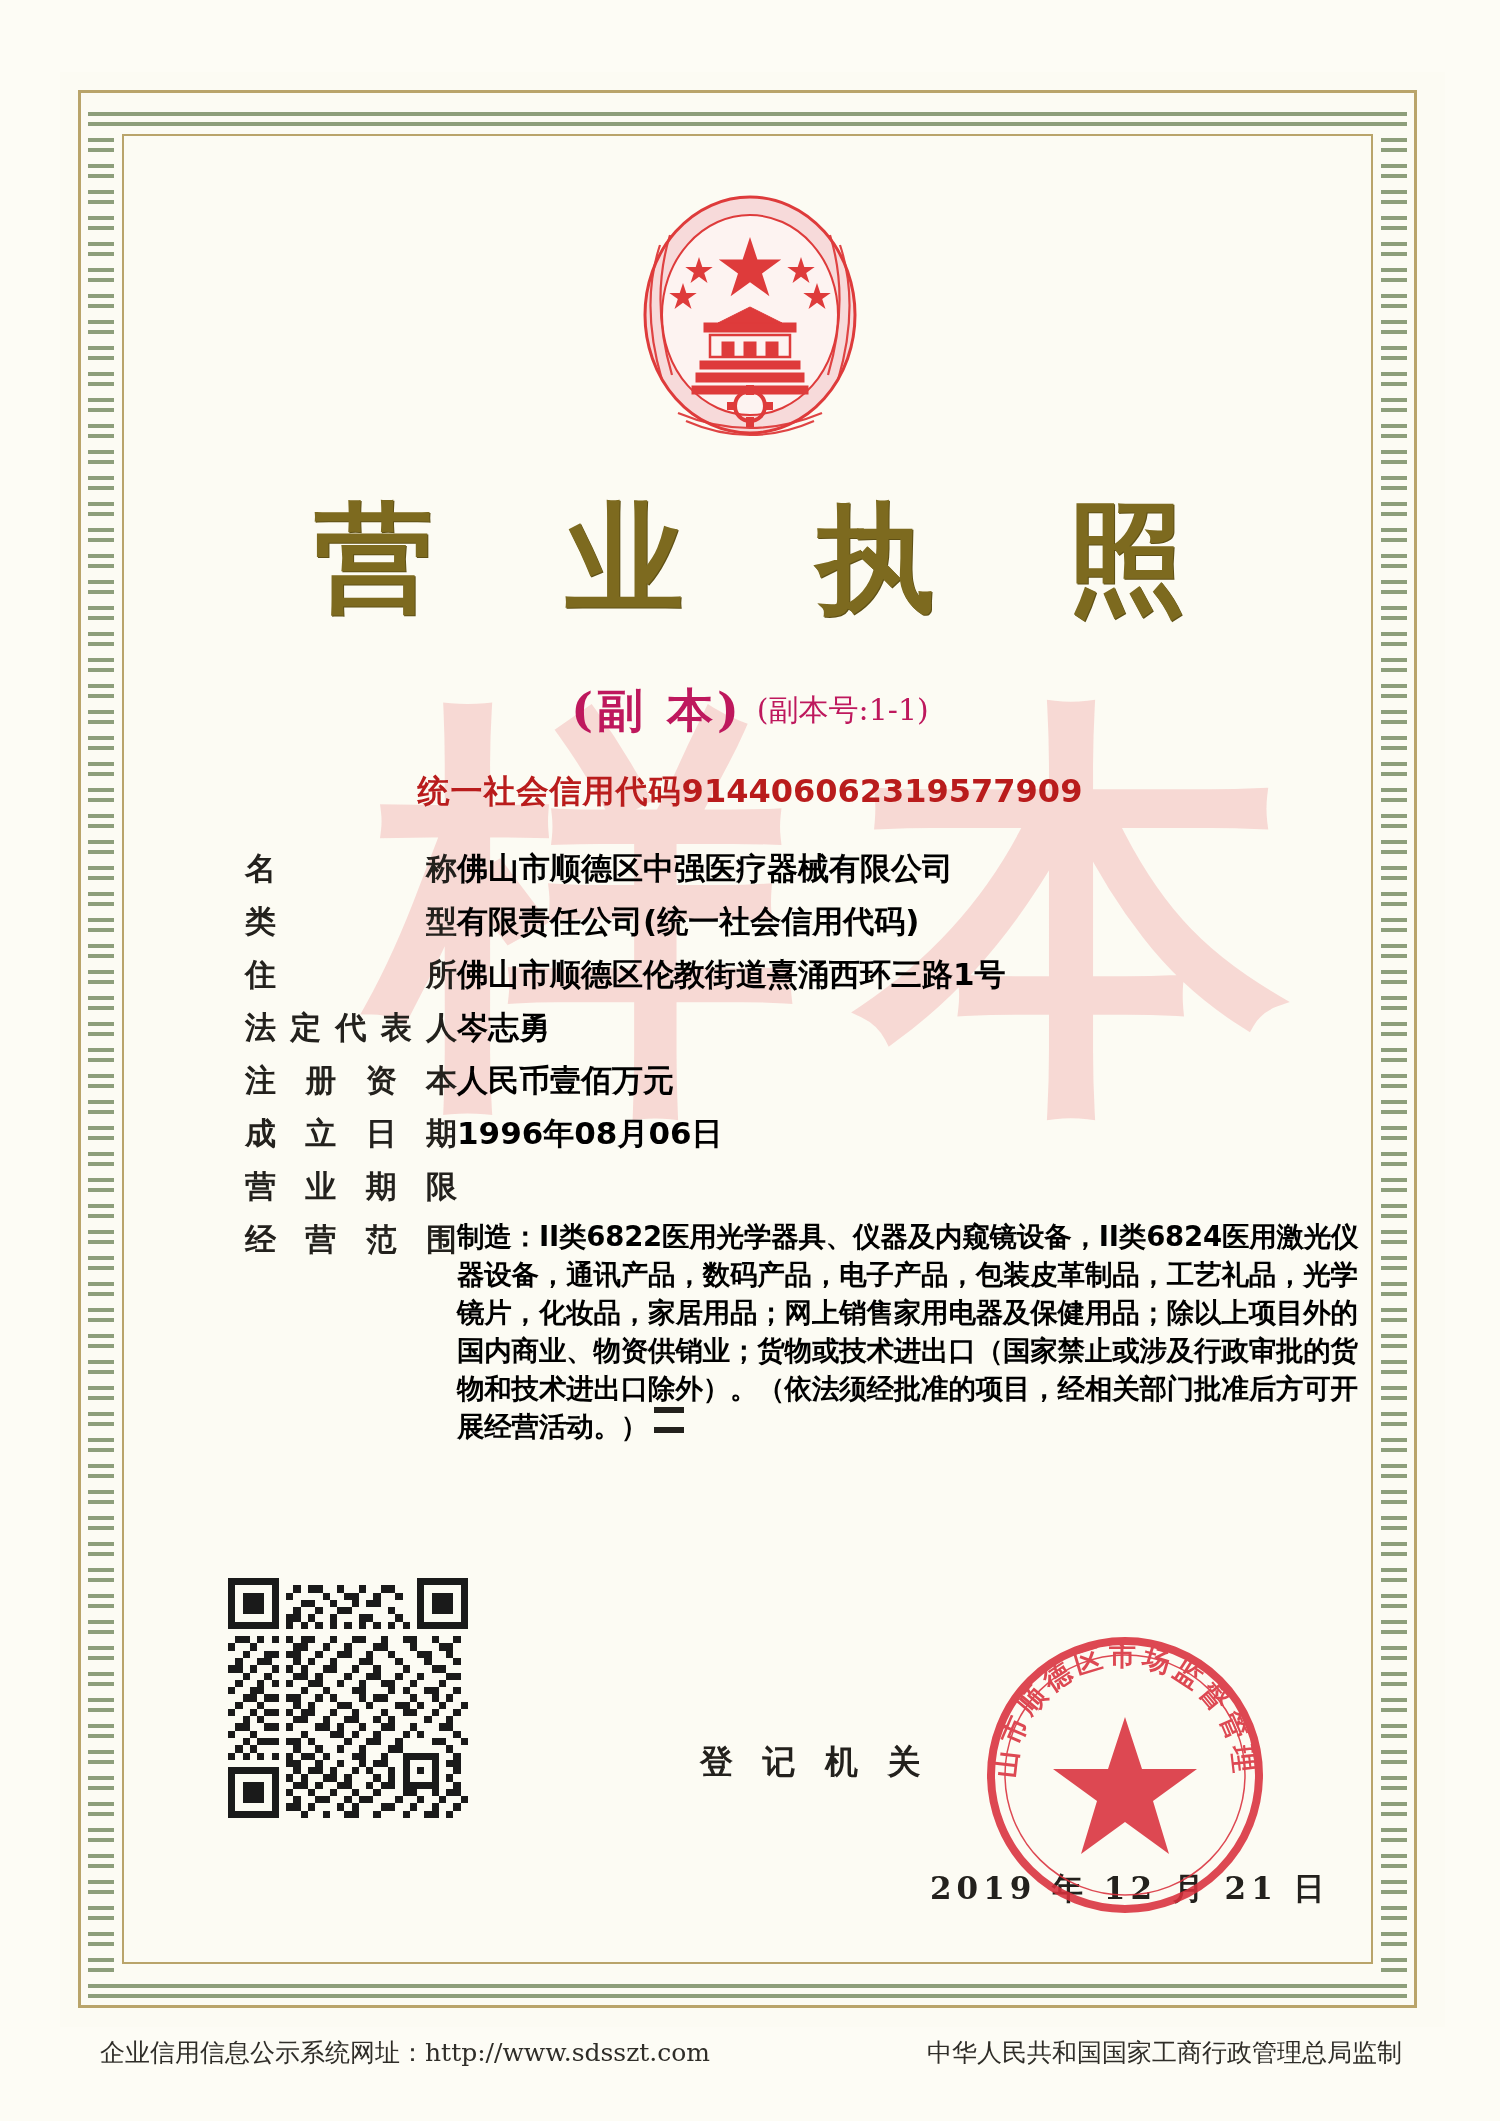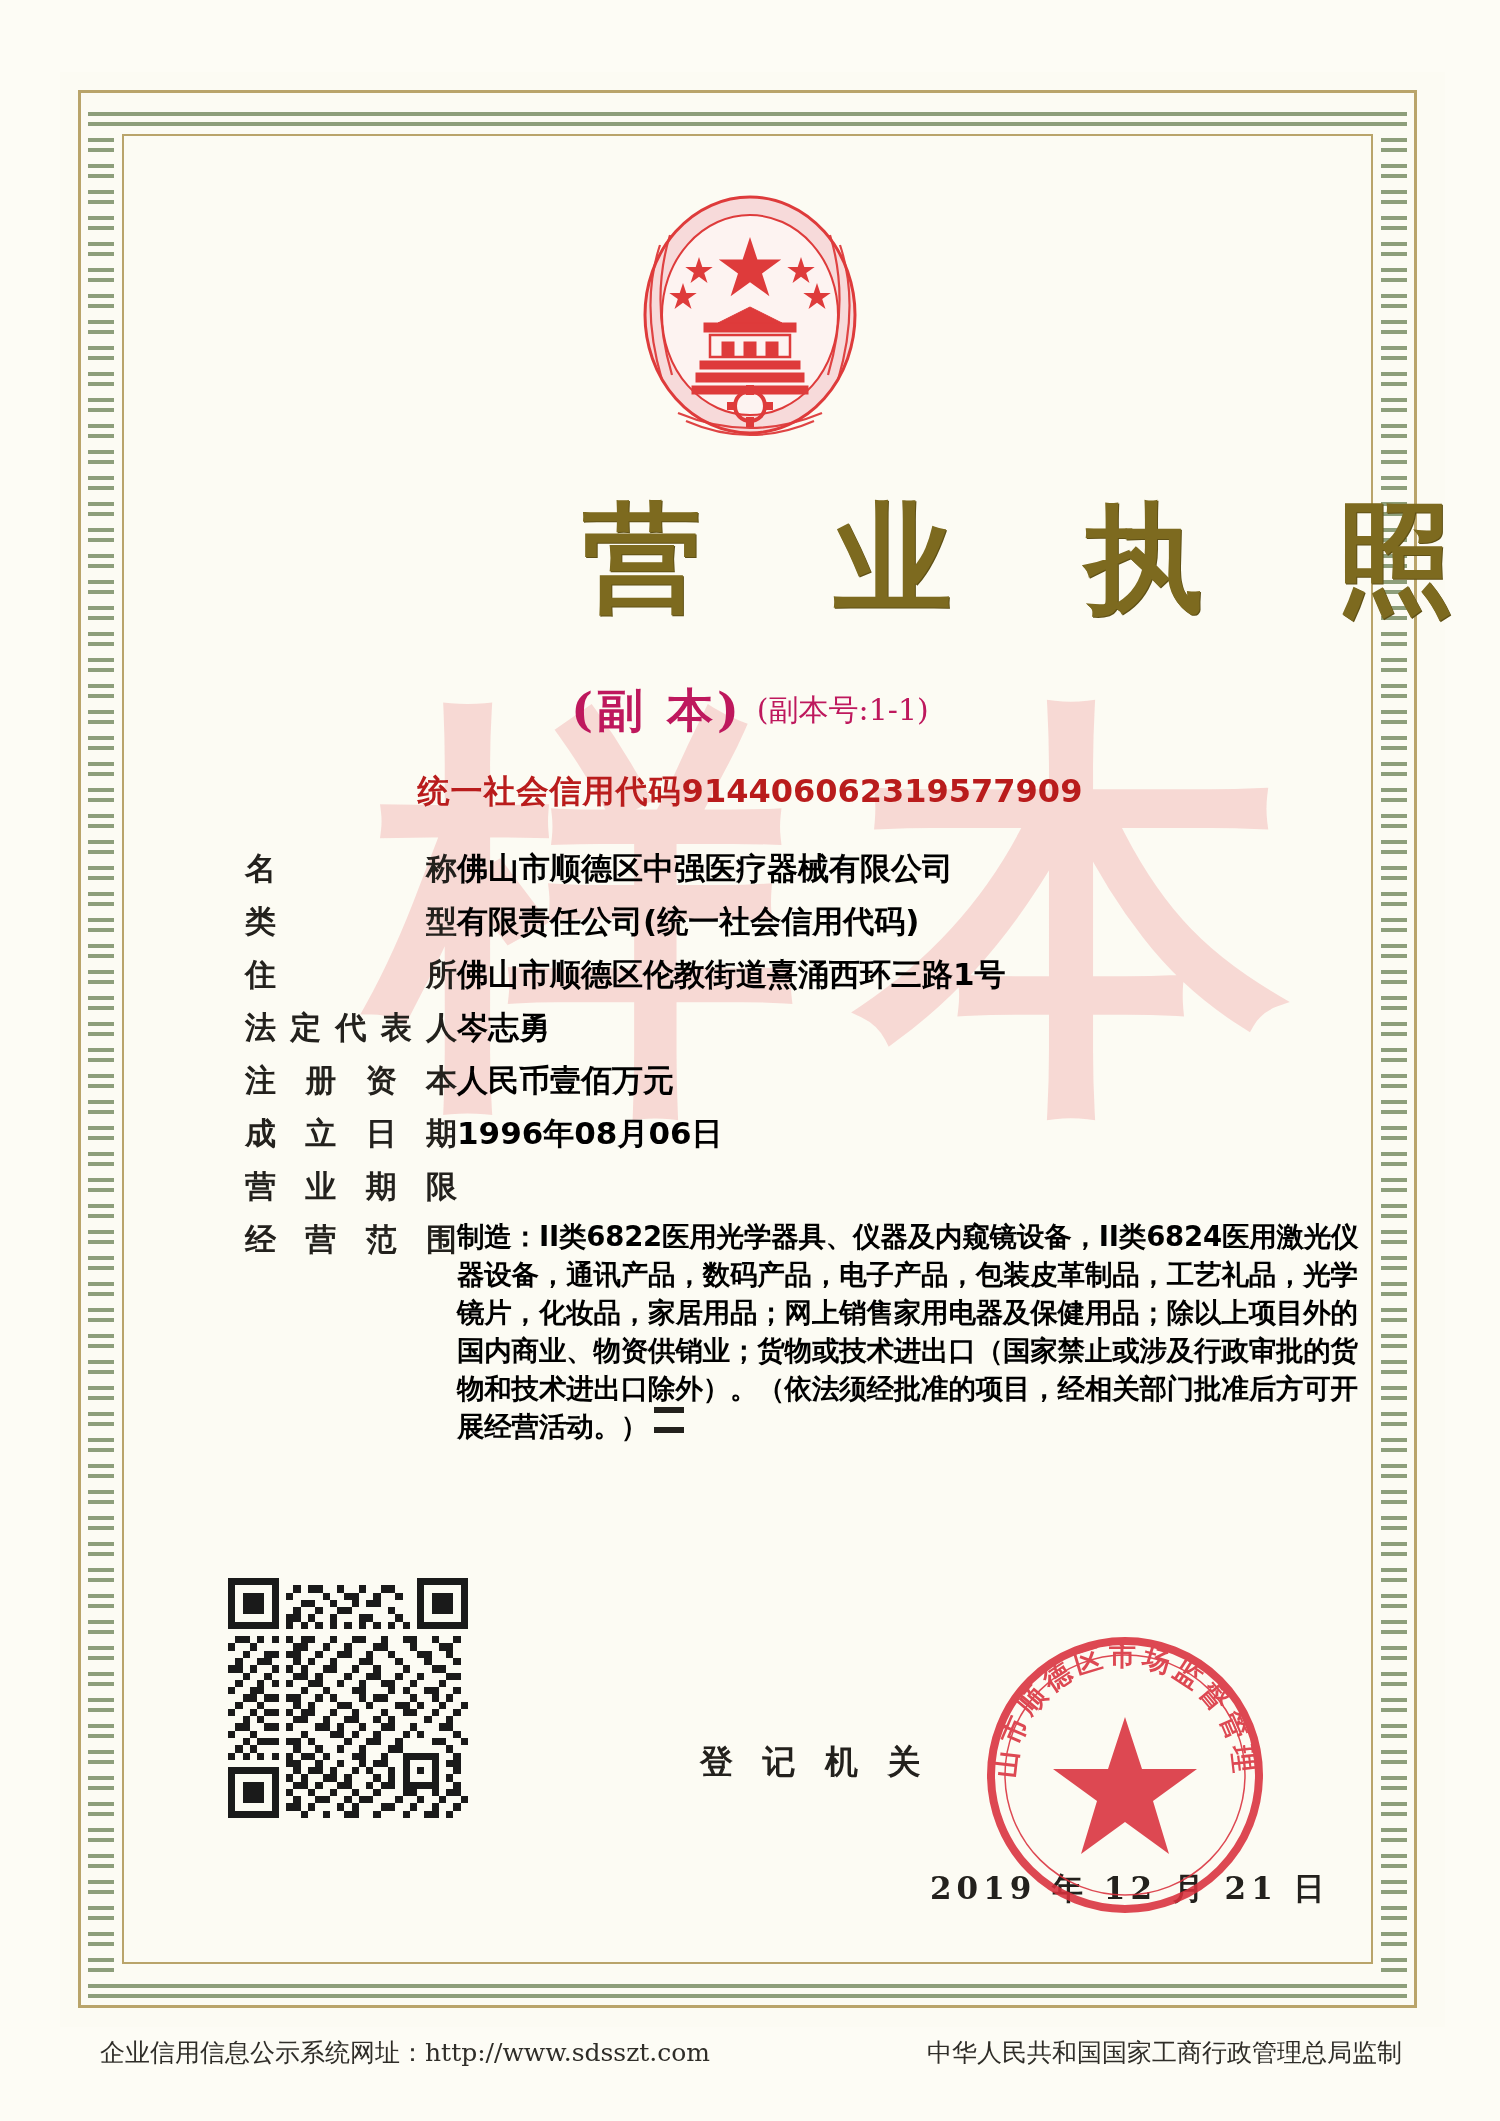--- a/index.html
+++ b/index.html
@@ -128,21 +128,21 @@
     width: 300px;
     height: 280px;
   }
 
   
   #title {
     position: absolute;
     left: 0;
     top: 480px;
     width: 1500px;
-    text-align: right;
+    text-align: center;
     font-family: "DejaVu Serif", "Liberation Serif", serif;
     font-weight: 700;
     font-size: 118px;
     letter-spacing: 46px;
     text-indent: 46px;
     color: #7d6a1f;
     text-shadow: 1px 1px 0 #5f5015;
   }
   #subtitle-row {
     position: absolute;

